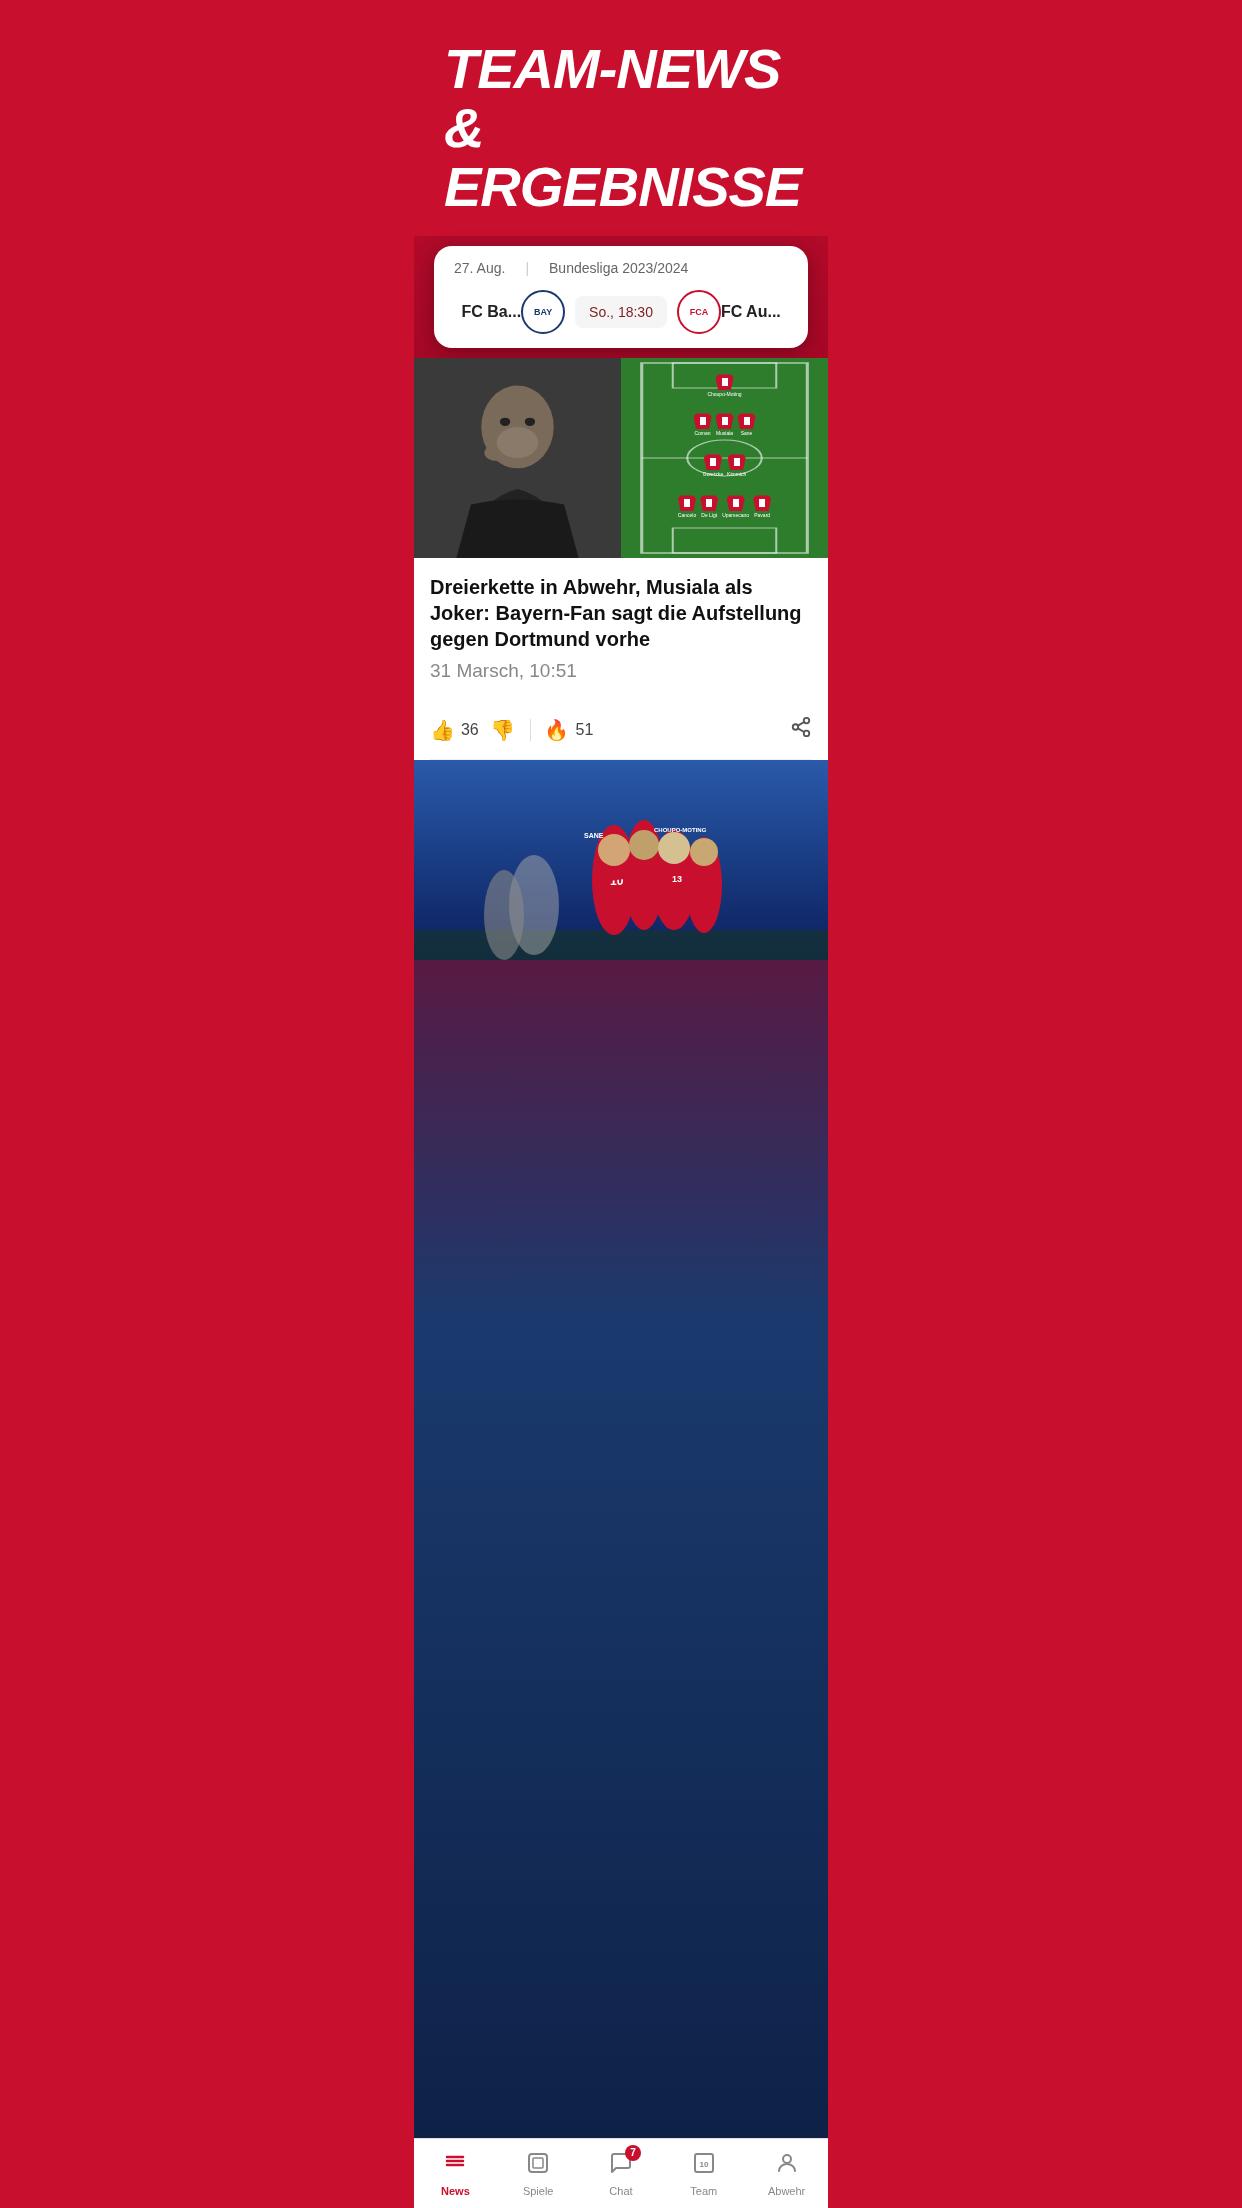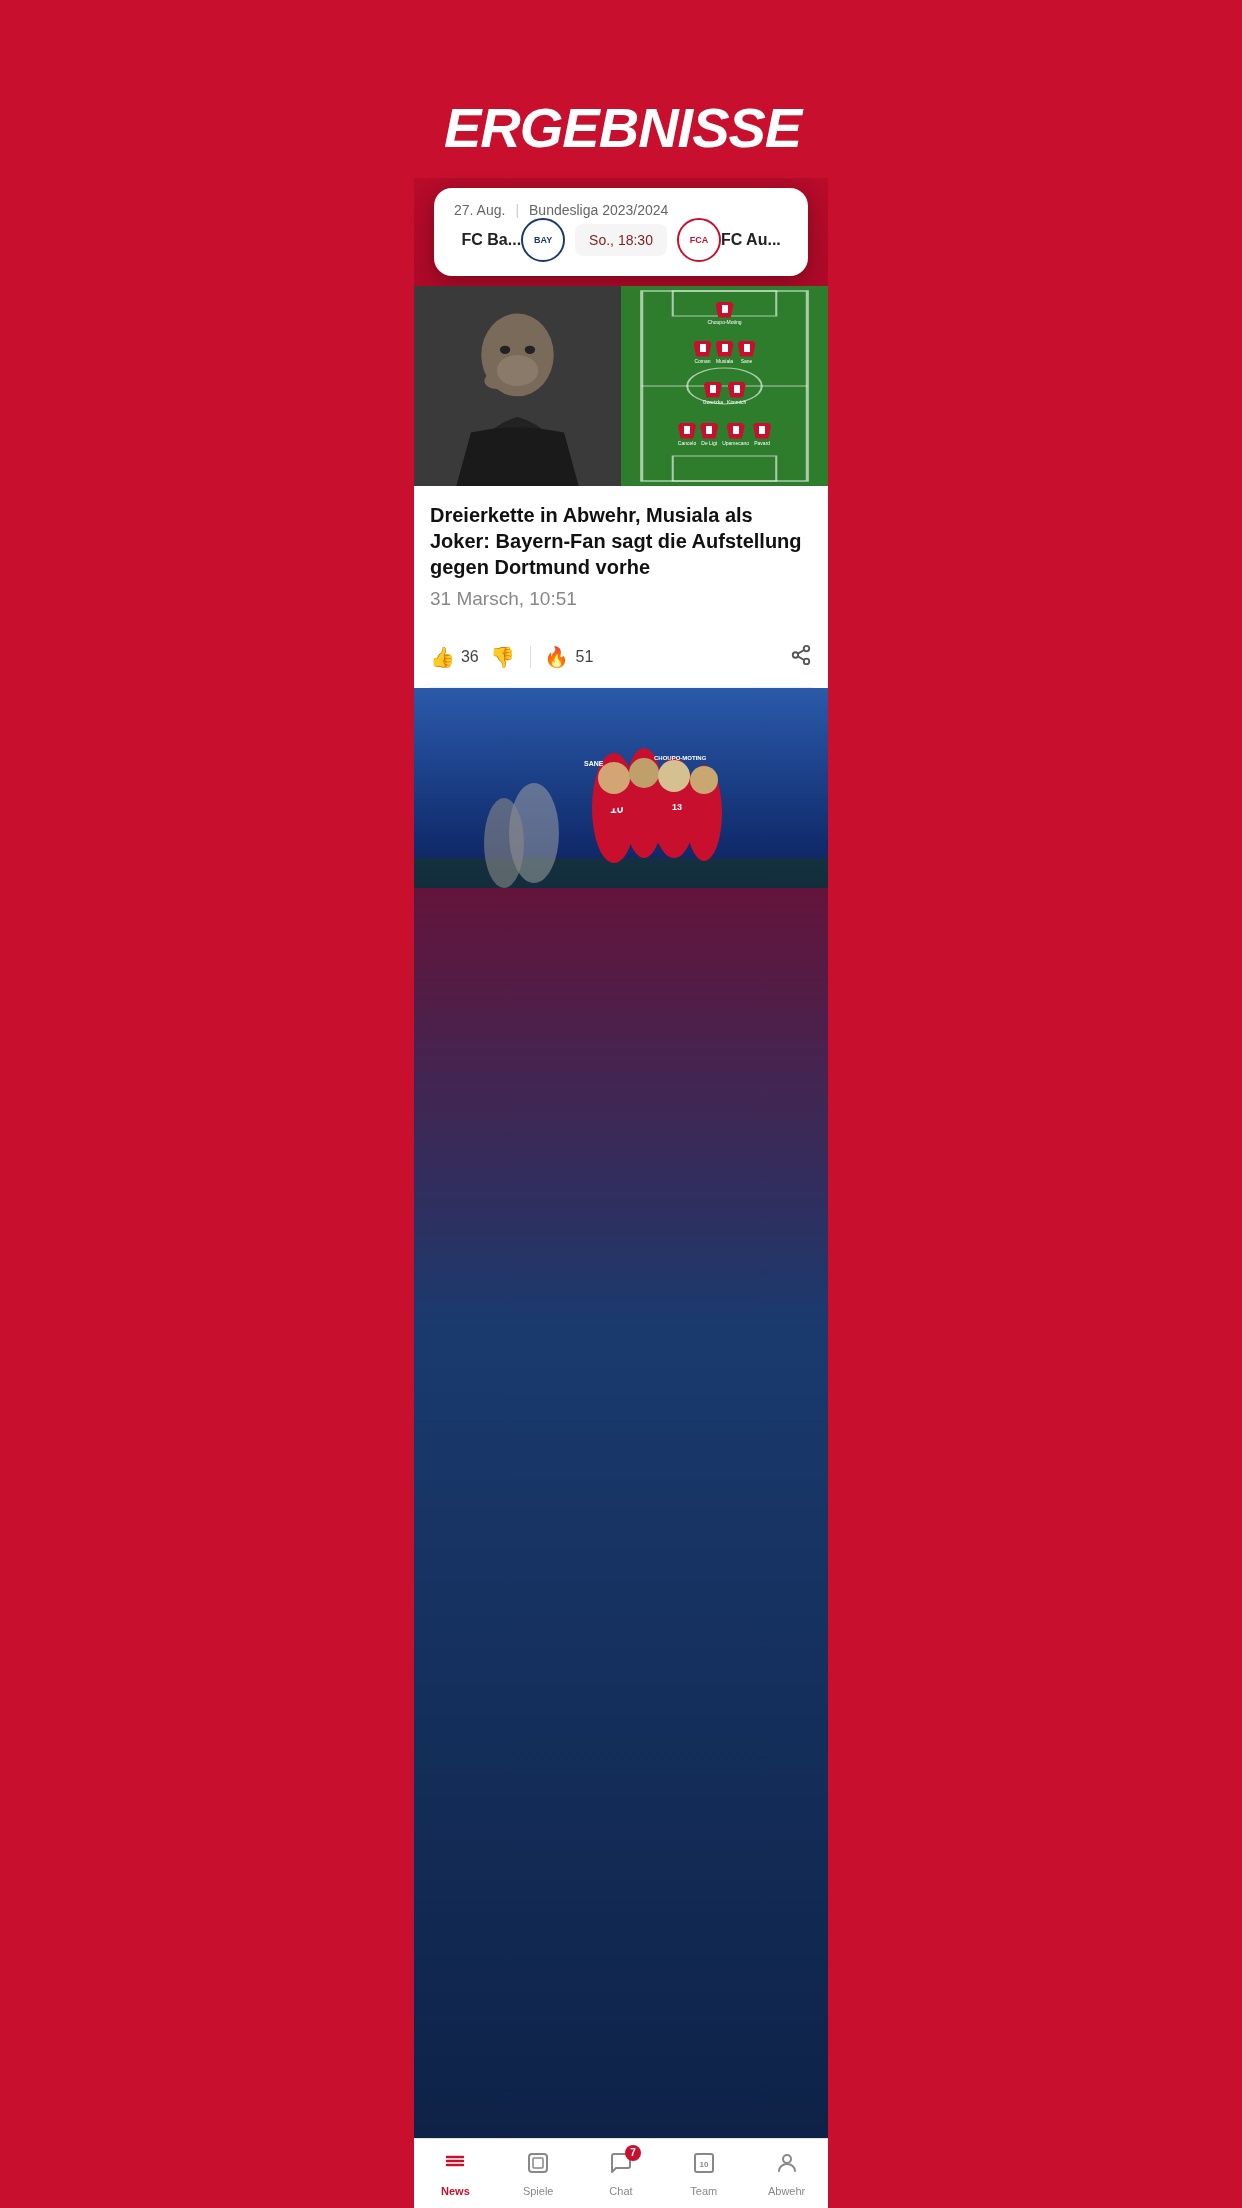--- a/index.html
+++ b/index.html
@@ -33,24 +33,24 @@
       background: white;
       border-radius: 18px;
       margin: 10px 20px;
       padding: 14px 20px;
       box-shadow: 0 4px 20px rgba(0,0,0,0.3);
     }
 
     .match-meta {
       display: flex;
       align-items: center;
-      gap: 10px;
+      gap: 20px;
       color: #666;
       font-size: 14px;
-      margin-bottom: 0;
+      margin-bottom: 14px;
     }
 
     .match-meta-divider {
       color: #ccc;
     }
 
     .match-row {
       display: flex;
       align-items: center;
       justify-content: space-between;
@@ -351,21 +351,21 @@
     }
   </style>
 </head>
 <body>
 
 <div class="background-blue-strip">
   <div class="main-wrapper">
 
     <div class="hero-section">
       <h1 class="hero-title">
-        <br>
+        <span>TEAM-NEWS &amp;</span><br>
         <span>ERGEBNISSE</span>
       </h1>
     </div>
 
     <div class="match-card">
       <div class="match-meta">
         <span>27. Aug.</span>
         <span class="match-meta-divider">|</span>
         <span>Bundesliga 2023/2024</span>
       </div>

